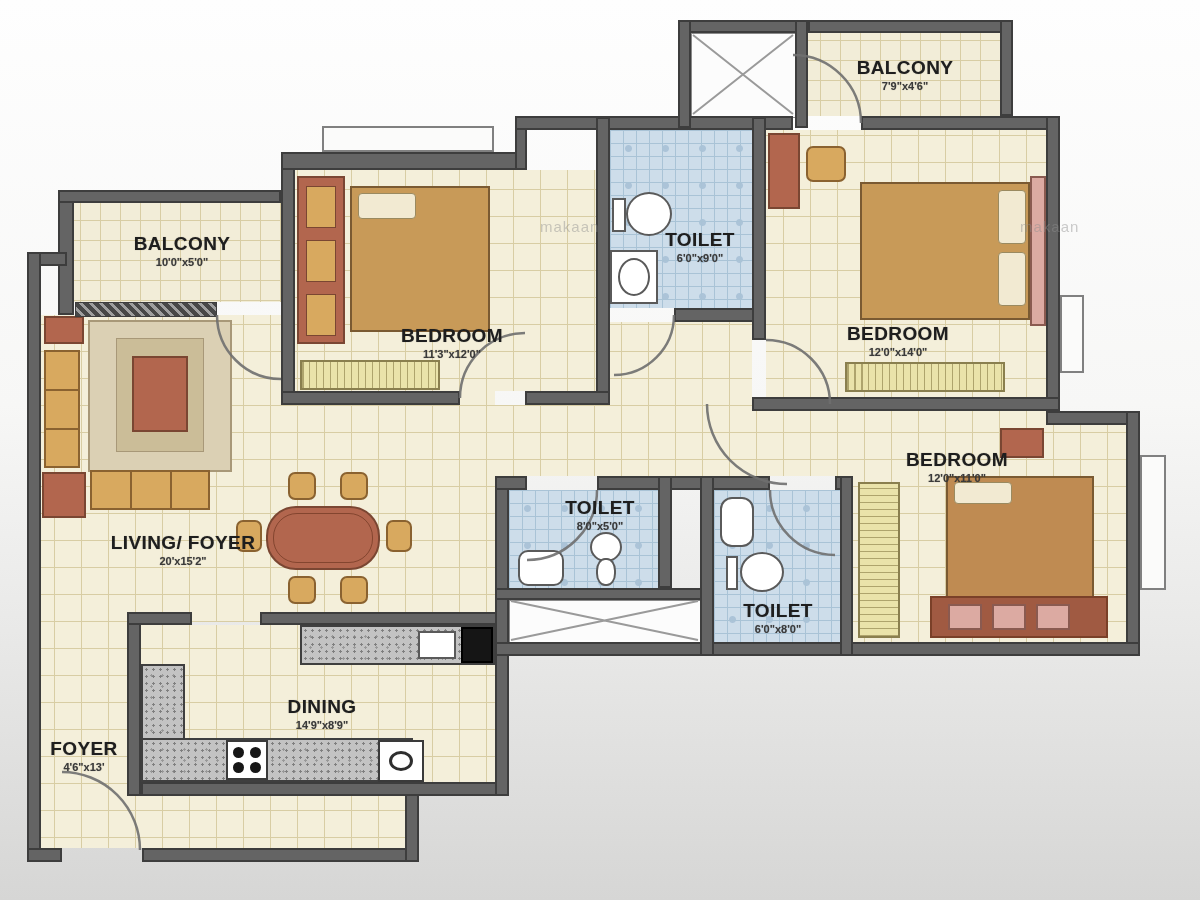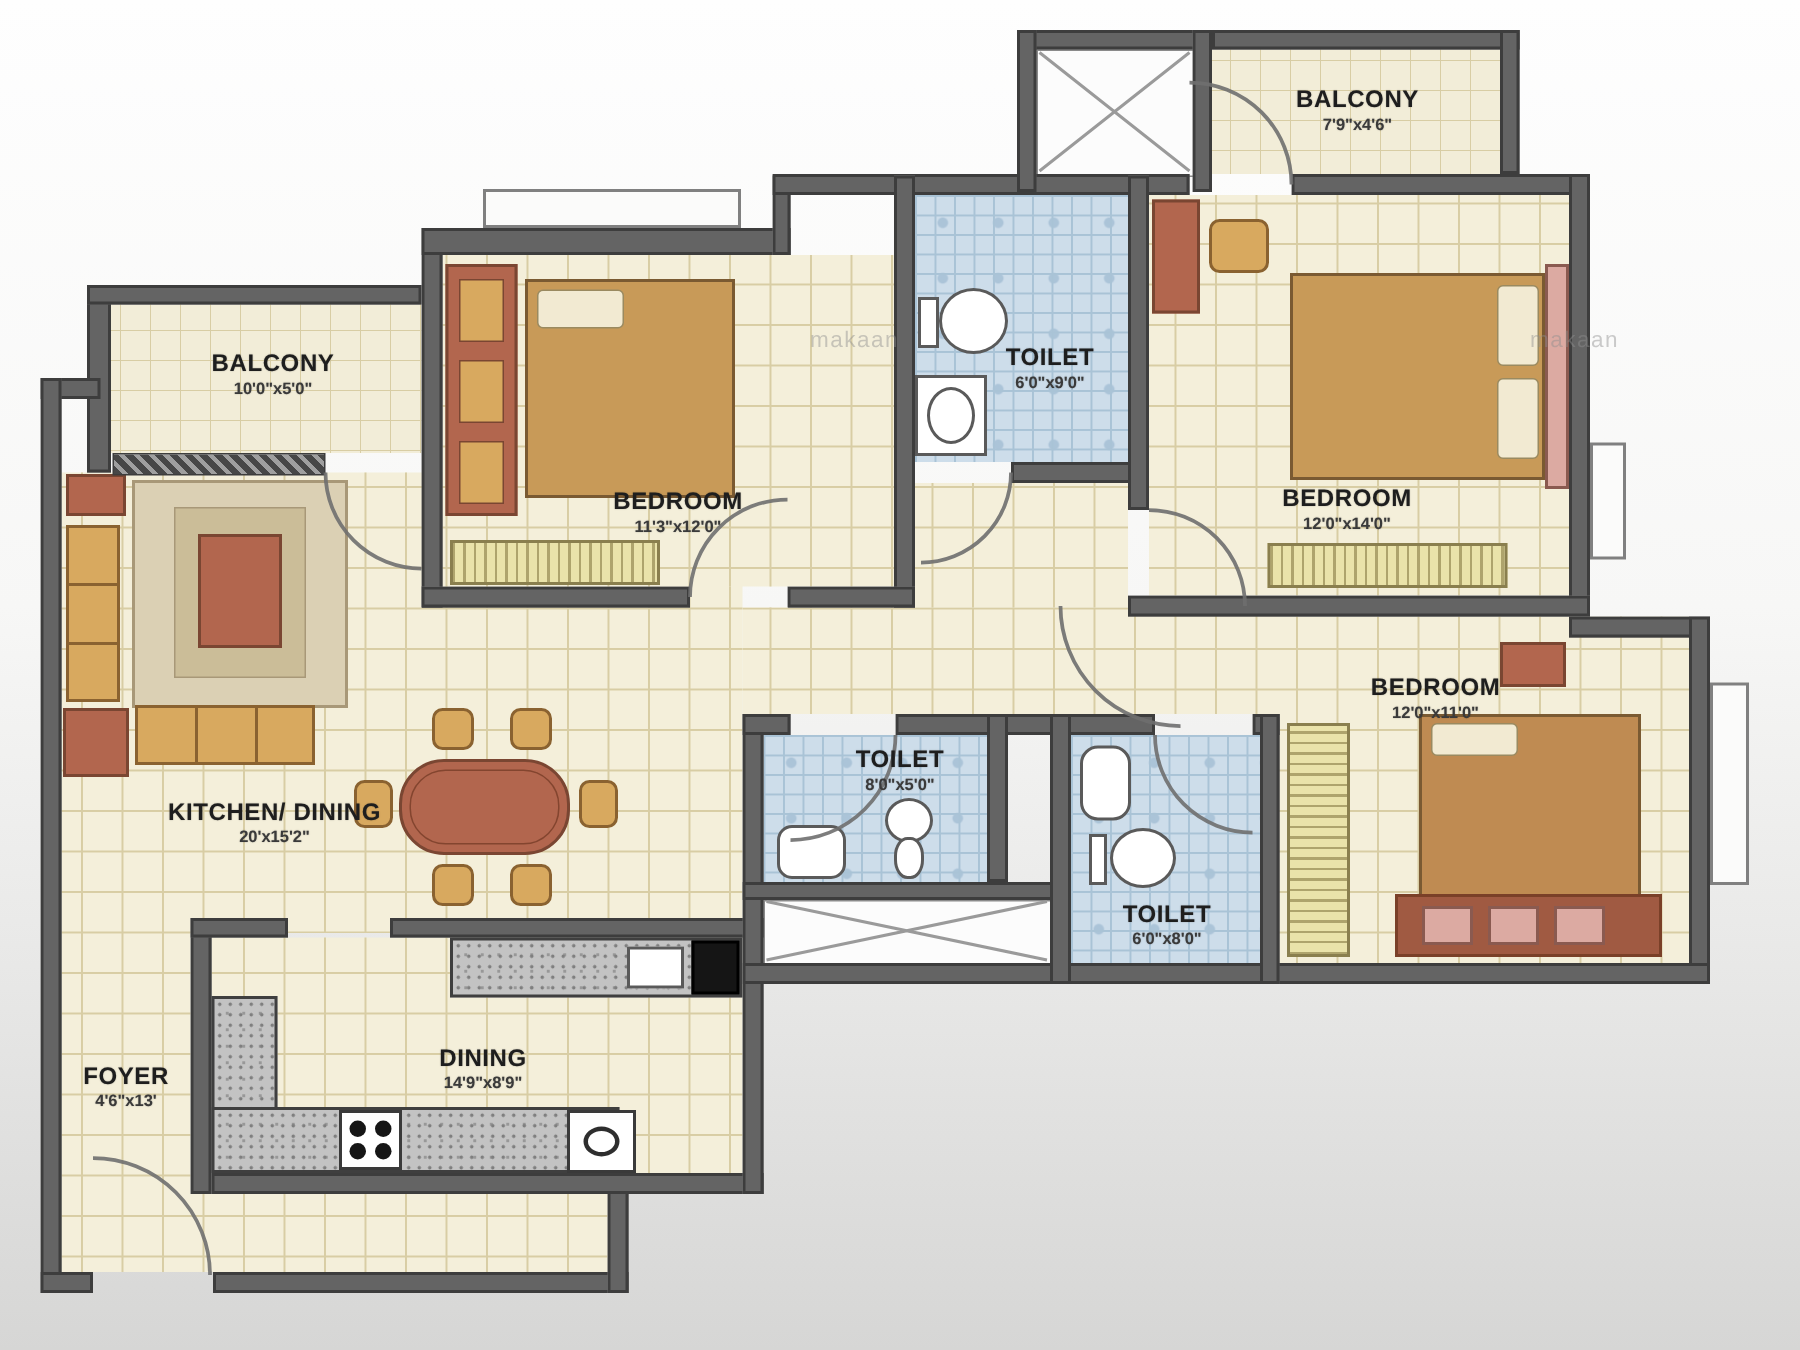--- a/index.html
+++ b/index.html
@@ -46,21 +46,21 @@
   .table::after{content:"";position:absolute;inset:5px;border:1.5px solid rgba(92,42,22,.55);border-radius:24px;}
   .stove{background:#fff;border:2px solid #3a3a3a;}
   .stove i{position:absolute;width:11px;height:11px;border-radius:50%;background:#161616;}
   .oven{background:#fff;border:2px solid #3a3a3a;}
   .oven::after{content:"";position:absolute;inset:9px;border:3px solid #2e2e2e;border-radius:50%;}
   .wrd{background:#b2664e;border:2px solid #7a4632;}
   .wrd i{position:absolute;left:7px;right:7px;background:#d8a95f;border:1.5px solid #7a4632;}
   
   .label{position:absolute;transform:translate(-50%,-50%);text-align:center;z-index:6;
     color:#1e1e1e;white-space:nowrap;text-shadow:0 0 1px rgba(30,30,30,.35);}
-  .label .nm{font-weight:bold;font-size:16px;letter-spacing:.4px;}
+  .label .nm{font-weight:bold;font-size:19px;letter-spacing:.4px;}
   .label .dm{font-size:11px;font-weight:600;color:#3a3a3a;margin-top:1px;}
   .ov{position:absolute;left:0;top:0;z-index:5;pointer-events:none;}
   .wm{position:absolute;z-index:7;color:#8f8f8f;opacity:.45;font-size:15px;letter-spacing:1px;}
 </style>
 </head>
 <body>
 
 <div class="stage">
 
   <div class="floor balc" style="left:74px;top:203px;width:207px;height:99px;background-position:-74px -203px;"></div>
@@ -224,40 +224,40 @@
   </div>
   <div class="label" style="left:905px;top:74px;">
     <div class="nm">BALCONY</div>
       <div class="dm">7'9"x4'6"</div>
   </div>
   <div class="label" style="left:898px;top:340px;">
     <div class="nm">BEDROOM</div>
       <div class="dm">12'0"x14'0"</div>
   </div>
   <div class="label" style="left:183px;top:549px;">
-    <div class="nm">KITCHEN/ DINING</div>
+    <div class="nm">LIVING/ FOYER</div>
       <div class="dm">20'x15'2"</div>
   </div>
   <div class="label" style="left:600px;top:514px;">
     <div class="nm">TOILET</div>
       <div class="dm">8'0"x5'0"</div>
   </div>
   <div class="label" style="left:778px;top:617px;">
     <div class="nm">TOILET</div>
       <div class="dm">6'0"x8'0"</div>
   </div>
   <div class="label" style="left:957px;top:466px;">
     <div class="nm">BEDROOM</div>
       <div class="dm">12'0"x11'0"</div>
   </div>
   <div class="label" style="left:322px;top:713px;">
     <div class="nm">DINING</div>
       <div class="dm">14'9"x8'9"</div>
   </div>
-  <div class="label" style="left:84px;top:725px;">
+  <div class="label" style="left:84px;top:755px;">
     <div class="nm">FOYER</div>
       <div class="dm">4'6"x13'</div>
   </div>
 
   <div class="wm" style="left:540px;top:218px;">makaan</div>
   <div class="wm" style="left:1020px;top:218px;">makaan</div>
 
 </div>
 
 </body></html>

